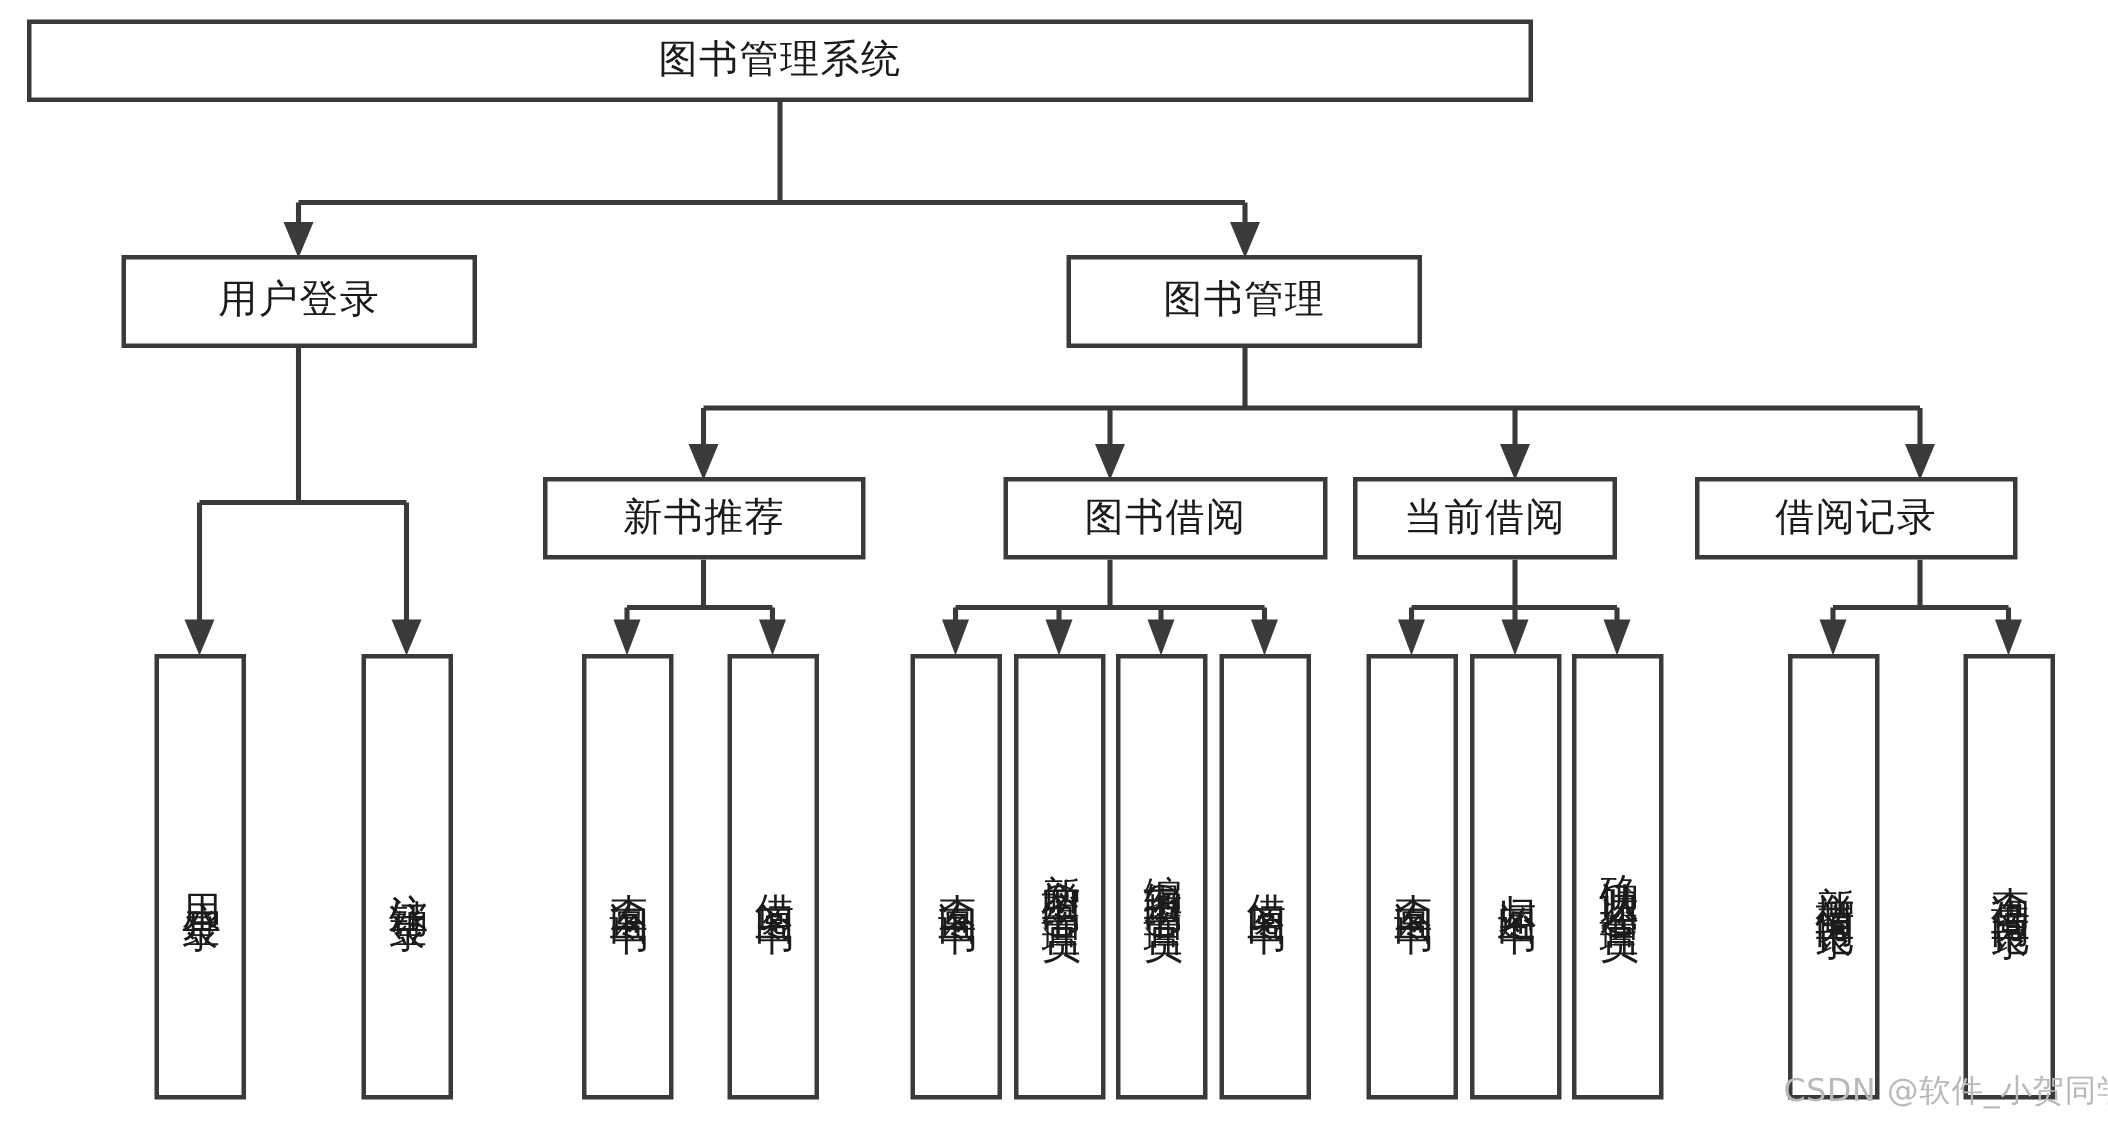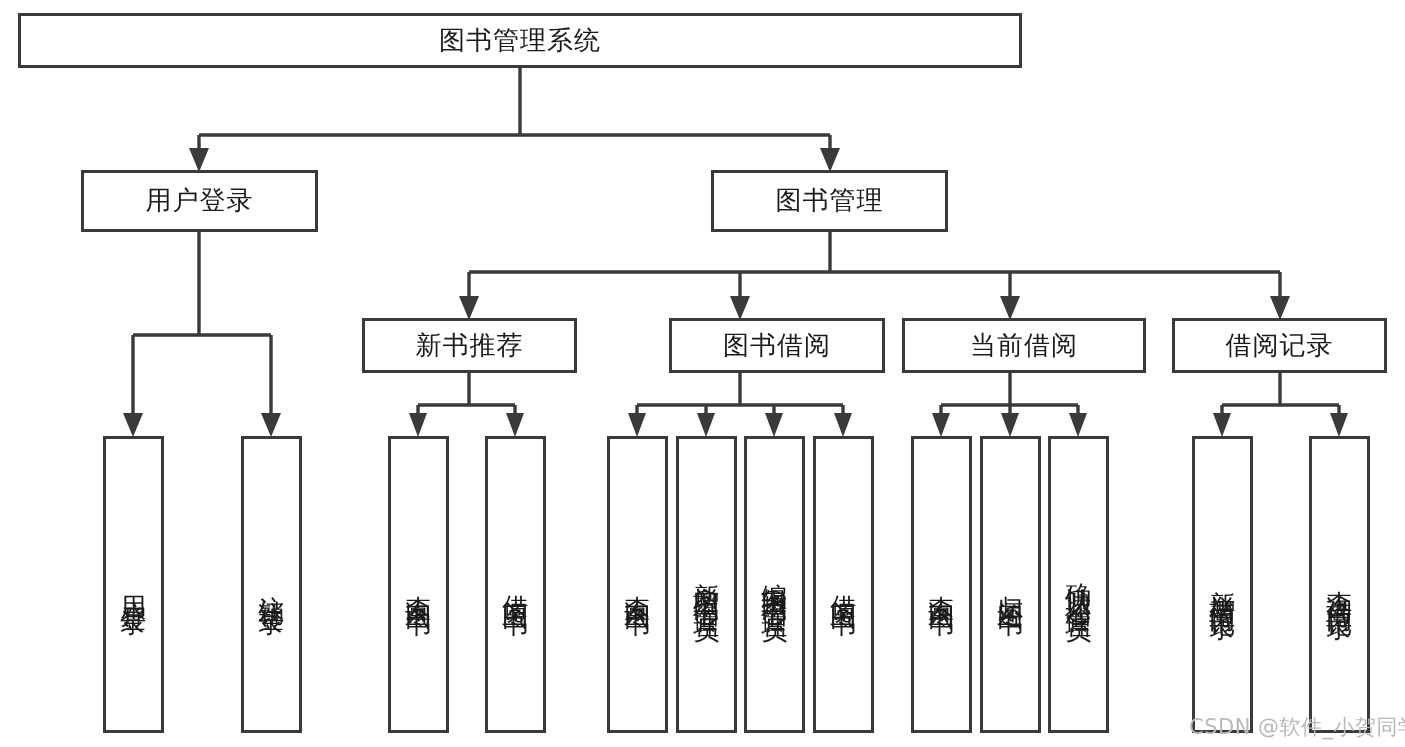--- a/index.html
+++ b/index.html
@@ -152,24 +152,24 @@
   <div class="node horiz" style="left:362px; top:318px; width:215px; height:55px;">
     <span>新书推荐</span>
   </div>
 
   <div class="node horiz" style="left:711px; top:170px; width:237px; height:62px;">
     <span>图书管理</span>
   </div>
   <div class="node horiz" style="left:632px; top:318px; width:216px; height:55px;margin-left:37px;">
     <span>图书借阅</span>
   </div>
-  <div class="node horiz" style="left:902px; top:318px; width:244px; height:55px;">
+  <div class="node horiz" style="left:902px; top:318px; width:176px; height:55px;">
     <span>当前借阅</span>
   </div>
-  <div class="node horiz" style="left:1172px; top:318px; width:215px; height:55px;">
+  <div class="node horiz" style="left:1130px; top:318px; width:215px; height:55px;">
     <span>借阅记录</span>
   </div>
 
   <div class="node vert" style="left:103px; top:436px; width:61px; height:297px;">
     <span class="vlabel">用户登录</span>
   </div>
   <div class="node vert" style="left:241px; top:436px; width:61px; height:297px;">
     <span class="vlabel">注销登录</span>
   </div>
 

